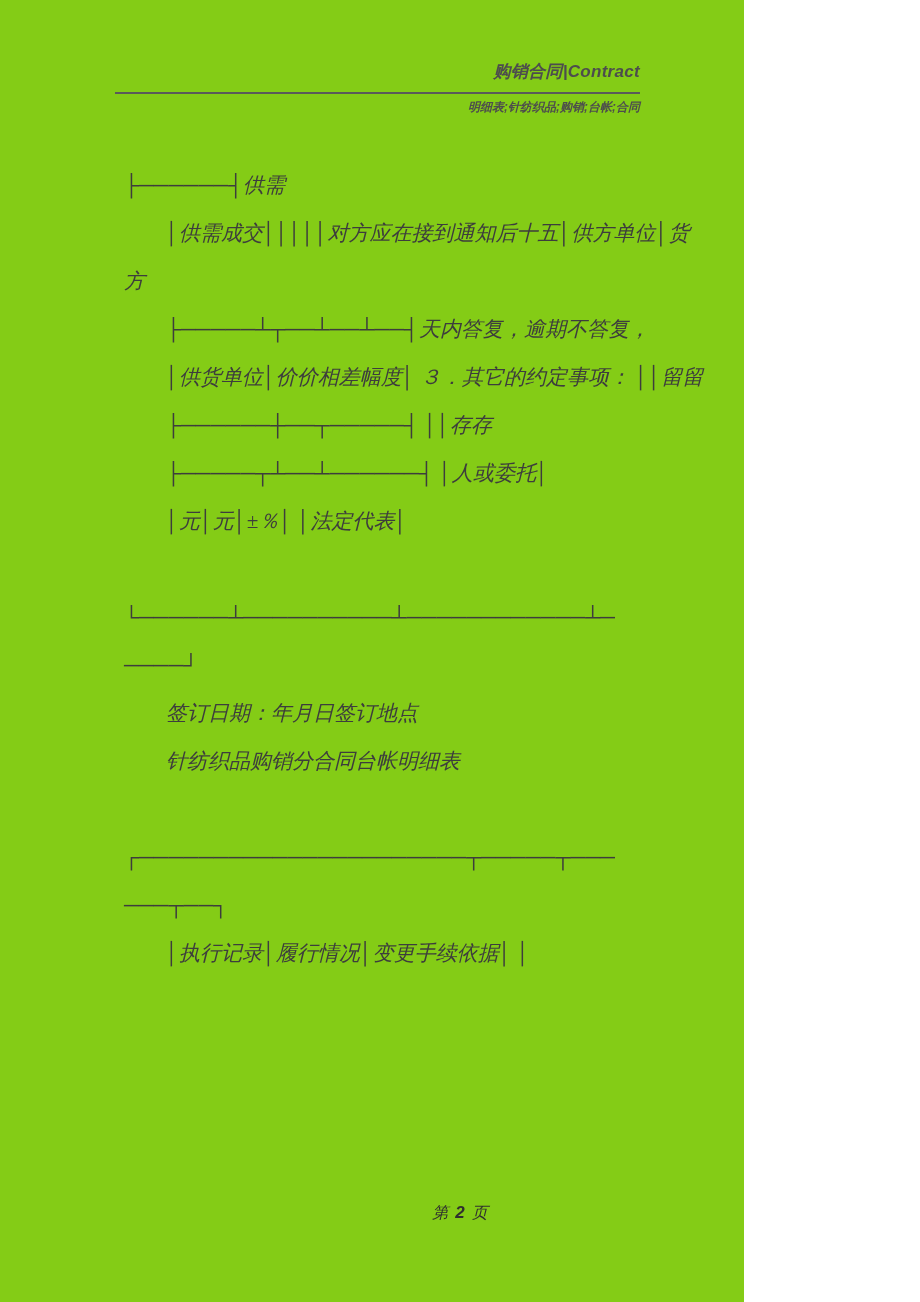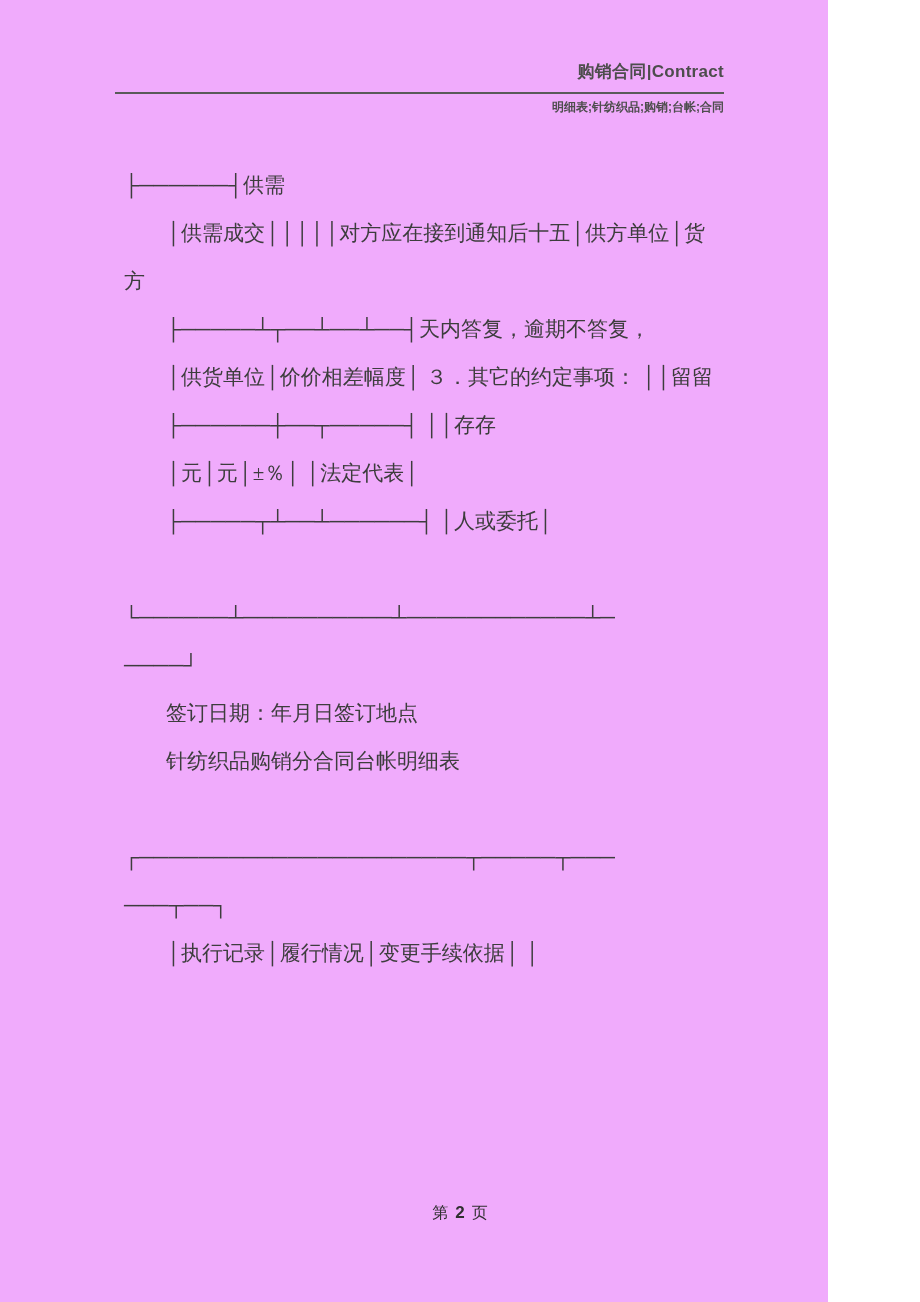--- a/index.html
+++ b/index.html
@@ -2,25 +2,26 @@
 <html><head>
 <meta charset="utf-8">
 <style>
   html, body {
     margin: 0;
     padding: 0;
     background: #ffffff;
   }
   .page {
     position: relative;
-    width: 828px;
+    width: 744px;
     height: 1302px;
-    background: #f0abfc;
+    background: #84cc16;
     overflow: hidden;
     font-family: "Liberation Serif", "DejaVu Serif", serif;
+    font-style: italic;
   }
   .header {
     position: absolute;
     top: 61px;
     left: 115px;
     right: 104px;
     text-align: right;
   }
   .header-title {
     font-family: "Liberation Sans", "DejaVu Sans", sans-serif;
@@ -90,22 +91,22 @@
     <div class="header-keywords">明细表;针纺织品;购销;台帐;合同</div>
   </div>
 
   <div class="doc-body" id="body-lines">
       <div class="line">├──────┤供需</div>
       <div class="line indent">│供需成交│││││对方应在接到通知后十五│供方单位│货</div>
       <div class="line">方</div>
       <div class="line indent">├─────┴┬──┴──┴──┤天内答复，逾期不答复，</div>
       <div class="line indent">│供货单位│价价相差幅度│ ３．其它的约定事项： ││留留</div>
       <div class="line indent">├──────┼──┬─────┤ ││存存</div>
+      <div class="line indent">├─────┬┴──┴──────┤ │人或委托│</div>
       <div class="line indent">│元│元│±％│ │法定代表│</div>
-      <div class="line indent">├─────┬┴──┴──────┤ │人或委托│</div>
       <div class="line blank"></div>
       <div class="line">└──────┴──────────┴────────────┴─</div>
       <div class="line">────┘</div>
       <div class="line indent">签订日期：年月日签订地点</div>
       <div class="line indent">针纺织品购销分合同台帐明细表</div>
       <div class="line blank"></div>
       <div class="line">┌──────────────────────┬─────┬───</div>
       <div class="line">───┬──┐</div>
       <div class="line indent">│执行记录│履行情况│变更手续依据│ │</div>
     </div>

